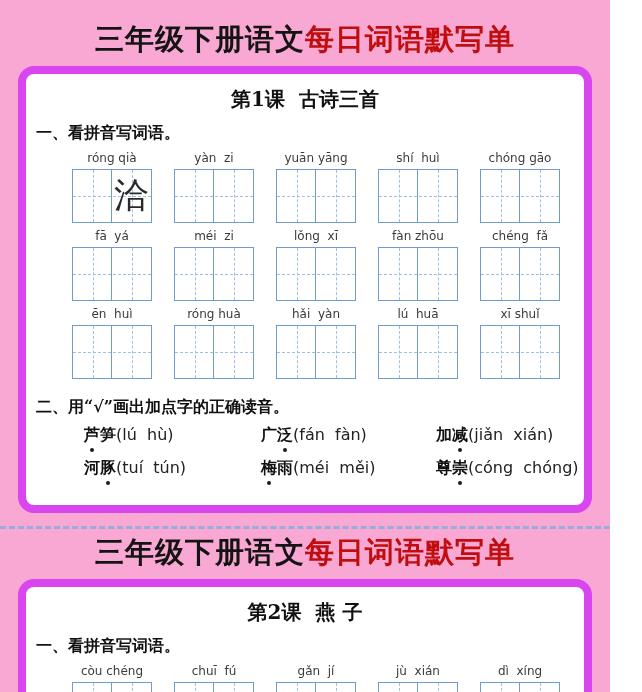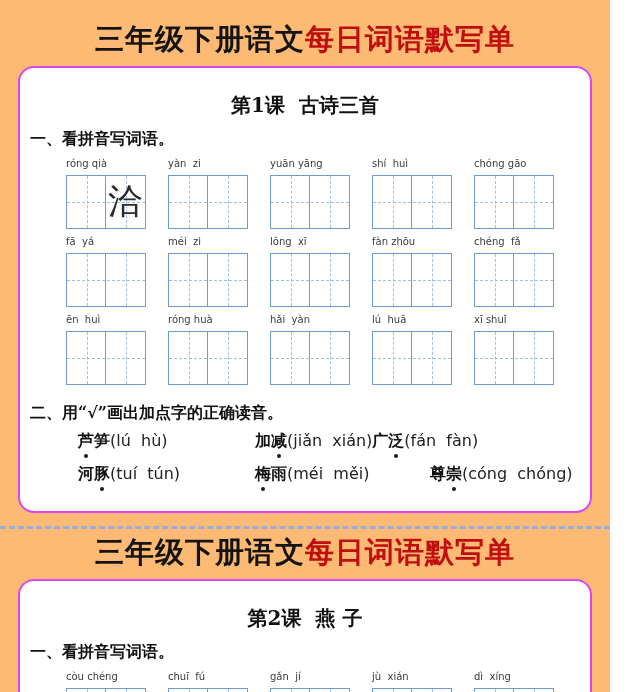--- a/index.html
+++ b/index.html
@@ -1,42 +1,42 @@
 <!DOCTYPE html>
 <html><head>
 <meta charset="utf-8">
 <style>
   html,body{margin:0;padding:0;background:#ffffff;}
   .page{
     position:relative;
     width:610px;height:692px;
     overflow:hidden;
-    background:#fdba74;
+    background:#f9a8d4;
     font-family:"DejaVu Serif","Liberation Serif",serif;
     color:#1f1f1f;
   }
   
   .sheet-title{
     margin-top:22px;
     text-align:center;
     font-size:29px;
     font-weight:bold;
     letter-spacing:1px;
     line-height:34px;
     white-space:nowrap;
   }
   .sheet-title .t-black{color:#141414;}
   .sheet-title .t-red{color:#c00d0d;}
   .sheet-title.second{margin-top:6px;}
   
   .panel{
     margin:10px 18px 0 18px;
-    border:2px solid #d946ef;
+    border:8px solid #d946ef;
     border-radius:16px;
-    padding:20px 0 12px 0;
+    padding:8px 0 12px 0;
     background:#ffffff;
   }
   .panel.clipped{padding-bottom:220px;border-bottom-color:transparent;}
   .lesson-title{
     text-align:center;
     font-size:20px;
     font-weight:bold;
     white-space:pre;
     margin:4px 0 10px 0;
     color:#111;
@@ -51,23 +51,23 @@
   
   .wrow{
     display:flex;
     padding-left:46px;
     gap:22px;
     margin-bottom:3px;
   }
   .wu{width:80px;flex:0 0 auto;}
   .py{
     height:21px;
-    text-align:left;
+    text-align:center;
     font-family:"DejaVu Sans","Liberation Sans",sans-serif;
-    font-size:10px;
+    font-size:12px;
     color:#3a3a3a;
     white-space:pre;
     overflow:visible;
     line-height:20px;
   }
   .gbox{
     position:relative;
     width:80px;height:54px;
     border:1.5px solid #6f9ad2;
     box-sizing:border-box;
@@ -270,22 +270,22 @@
             <i class="gh"></i>
           </div>
       </div>
     </div>
 
     <div class="task-label task2">二、用“√”画出加点字的正确读音。</div>
 
     <div class="choices">
       <div class="crow">
         <span class="citem c1"><span class="cword"><span></span><span class="du">芦</span><span>笋</span></span><span class="opts">(lú  hù)</span></span>
+        <span class="citem c2"><span class="cword"><span>广</span><span class="du">泛</span><span></span></span><span class="opts">(fán  fàn)</span></span>
         <span class="citem c3"><span class="cword"><span>加</span><span class="du">减</span><span></span></span><span class="opts">(jiǎn  xián)</span></span>
-        <span class="citem c2"><span class="cword"><span>广</span><span class="du">泛</span><span></span></span><span class="opts">(fán  fàn)</span></span>
       </div>
       <div class="crow">
         <span class="citem c1"><span class="cword"><span>河</span><span class="du">豚</span><span></span></span><span class="opts">(tuí  tún)</span></span>
         <span class="citem c2"><span class="cword"><span></span><span class="du">梅</span><span>雨</span></span><span class="opts">(méi  měi)</span></span>
         <span class="citem c3"><span class="cword"><span>尊</span><span class="du">崇</span><span></span></span><span class="opts">(cóng  chóng)</span></span>
       </div>
     </div>
   </div>
 
   <div class="divider"></div>

